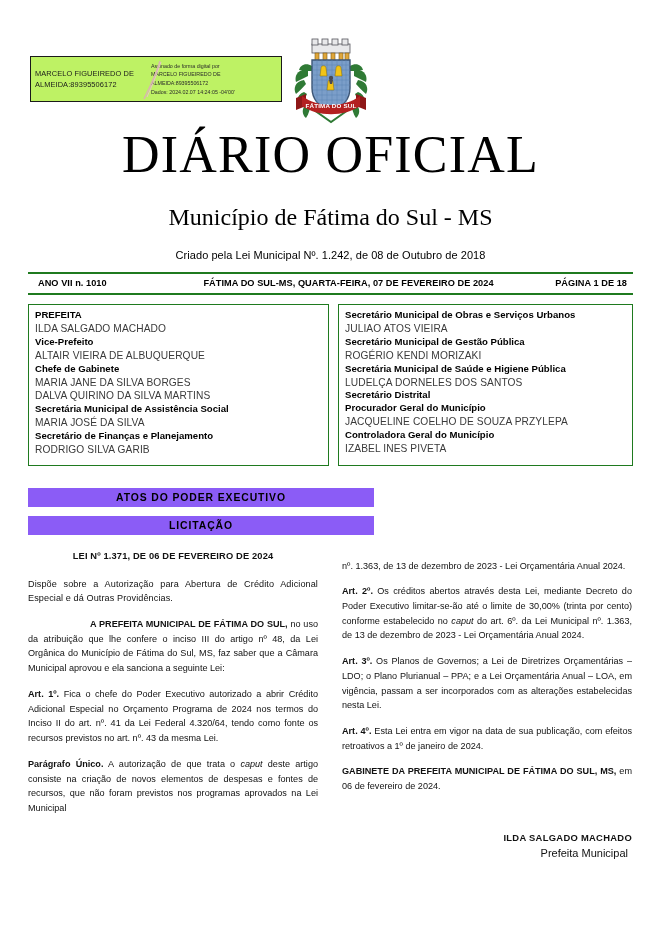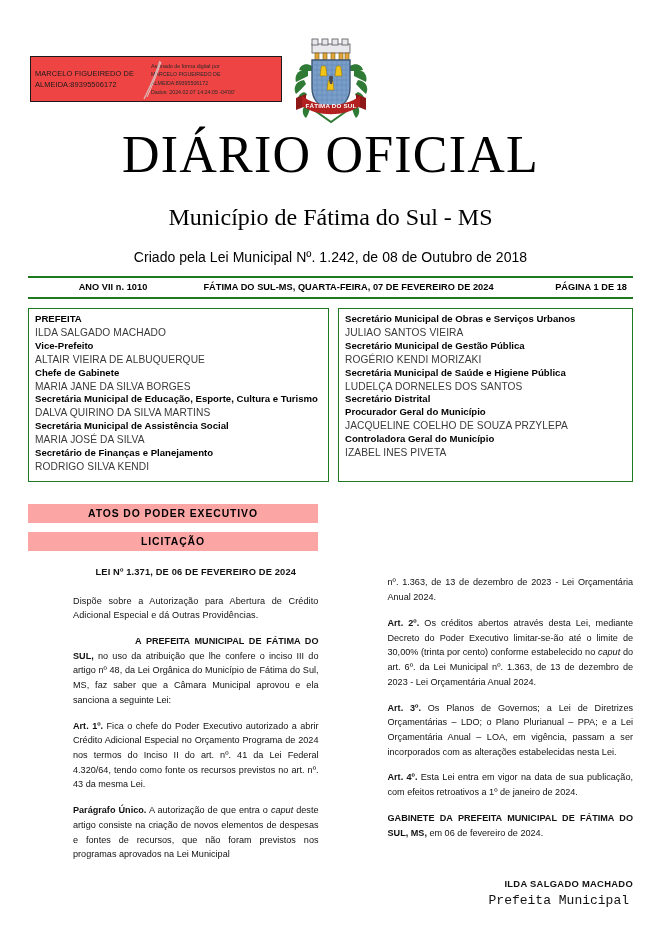--- a/index.html
+++ b/index.html
@@ -27,21 +27,21 @@
   .sig-stamp {
     position: absolute;
     left: 30px;
     top: 56px;
     width: 252px;
     height: 46px;
     border: 1px solid #1a1a1a;
     box-sizing: border-box;
     display: flex;
     align-items: stretch;
-    background: #ef4444;
+    background: #bef264;
     overflow: hidden;
   }
   .sig-left {
     width: 113px;
     display: flex;
     flex-direction: column;
     justify-content: center;
     padding-left: 4px;
     font-size: 7.4px;
     line-height: 1.5;
@@ -93,41 +93,41 @@
     font-weight: 400;
   }
   .dosub {
     font-family: "Liberation Serif", serif;
     font-size: 24px;
     line-height: 1.3;
     margin-top: 20px;
     font-weight: 400;
   }
   .docreated {
-    font-size: 14px;
+    font-size: 11px;
     margin-top: 16px;
     letter-spacing: 0.05px;
   }
 
   
   .rule {
     height: 2px;
     background: #1f7a1f;
     margin-top: 11px;
   }
   .rule.bottom { margin-top: 0; }
   .band {
     display: flex;
     align-items: center;
     font-size: 9.2px;
     font-weight: bold;
     letter-spacing: 0.05px;
     padding: 4px 2px 5px 2px;
   }
-  .band .b-left  { width: 150px; text-align: center; padding-left: 8px; }
+  .band .b-left  { width: 150px; text-align: left; padding-left: 8px; }
   .band .b-mid   { flex: 1; text-align: center; }
   .band .b-right { width: 118px; text-align: right; padding-right: 4px; }
 
   
   .officials {
     display: flex;
     gap: 9px;
     margin-top: 9px;
   }
   .obox {
@@ -145,45 +145,44 @@
   .person {
     font-size: 10.2px;
     font-weight: 400;
     line-height: 1.35;
     color: #3a3a3a;
     letter-spacing: 0.1px;
   }
 
   
   .banner {
-    background: #fca5a5;
+    background: #8b5cf6;
     color: #000000;
     text-align: center;
     font-size: 10.4px;
     font-weight: bold;
     letter-spacing: 0.9px;
     padding: 4px 0 4px 0;
-    width: 290px;
+    width: 346px;
   }
   .banner.exec { margin-top: 22px; }
   .banner.lic  { margin-top: 9px; }
 
   
   .columns {
     display: flex;
     gap: 24px;
     margin-top: 0;
   }
   .col {
     width: 290px;
     font-size: 9.1px;
     line-height: 1.62;
     text-align: justify;
     color: #111;
-    margin-left: 45px;
   }
   .col.right { padding-top: 24px; }
   .col p { margin: 0 0 11px 0; }
   .lawtitle {
     text-align: center;
     font-weight: bold;
     font-size: 9.3px;
     letter-spacing: 0.15px;
     margin: 14px 0 13px 0 !important;
   }
@@ -198,23 +197,22 @@
     margin-top: 36px;
     text-align: right;
     line-height: 1.6;
   }
   .sig-name {
     font-weight: bold;
     font-size: 9.4px;
     letter-spacing: 0.3px;
   }
   .sig-role {
-    font-size: 13px;
+    font-size: 11px;
     padding-right: 4px;
-    font-family: Liberation Mono, monospace;
   }
 </style>
 </head>
 <body>
 
 <div class="page">
 
   <div class="sig-stamp">
     <div class="sig-left">
       <span>MARCELO FIGUEIREDO DE</span>
@@ -305,30 +303,29 @@
   <div class="rule bottom"></div>
 
   <div class="officials">
     <div class="obox left">
       <div class="role">PREFEITA</div>
       <div class="person">ILDA SALGADO MACHADO</div>
       <div class="role">Vice-Prefeito</div>
       <div class="person">ALTAIR VIEIRA DE ALBUQUERQUE</div>
       <div class="role">Chefe de Gabinete</div>
       <div class="person">MARIA JANE DA SILVA BORGES</div>
-      <div class="role">Secretária Municipal de Educação, Esporte, Cultura e Turismo</div>
       <div class="person">DALVA QUIRINO DA SILVA MARTINS</div>
       <div class="role">Secretária Municipal de Assistência Social</div>
       <div class="person">MARIA JOSÉ DA SILVA</div>
       <div class="role">Secretário de Finanças e Planejamento</div>
-      <div class="person">RODRIGO SILVA KENDI</div>
+      <div class="person">RODRIGO SILVA GARIB</div>
     </div>
     <div class="obox right">
       <div class="role">Secretário Municipal de Obras e Serviços Urbanos</div>
-      <div class="person">JULIAO SANTOS VIEIRA</div>
+      <div class="person">JULIAO ATOS VIEIRA</div>
       <div class="role">Secretário Municipal de Gestão Pública</div>
       <div class="person">ROGÉRIO KENDI MORIZAKI</div>
       <div class="role">Secretária Municipal de Saúde e Higiene Pública</div>
       <div class="person">LUDELÇA DORNELES DOS SANTOS</div>
       <div class="role">Secretário Distrital</div>
       <div class="role">Procurador Geral do Município</div>
       <div class="person">JACQUELINE COELHO DE SOUZA PRZYLEPA</div>
       <div class="role">Controladora Geral do Município</div>
       <div class="person">IZABEL INES PIVETA</div>
     </div>
@@ -337,21 +334,21 @@
   <div class="banner exec">ATOS DO PODER EXECUTIVO</div>
   <div class="banner lic">LICITAÇÃO</div>
 
   <div class="columns">
 
     <div class="col left">
       <p class="lawtitle">LEI Nº 1.371, DE 06 DE FEVEREIRO DE 2024</p>
       <p class="ementa">Dispõe sobre a Autorização para Abertura de Crédito Adicional Especial e dá Outras Providências.</p>
       <p class="indent"><b>A PREFEITA MUNICIPAL DE FÁTIMA DO SUL,</b><span> no uso da atribuição que lhe confere o inciso III do artigo nº 48, da Lei Orgânica do Município de Fátima do Sul, MS, faz saber que a Câmara Municipal aprovou e ela sanciona a seguinte Lei:</span></p>
       <p><b>Art. 1º.</b><span> Fica o chefe do Poder Executivo autorizado a abrir Crédito Adicional Especial no Orçamento Programa de 2024 nos termos do Inciso II do art. nº. 41 da Lei Federal 4.320/64, tendo como fonte os recursos previstos no art. nº. 43 da mesma Lei.</span></p>
-      <p><b>Parágrafo Único.</b><span> A autorização de que entra o </span><i>caput</i><span> deste artigo consiste na criação de novos elementos de despesas e fontes de recursos, que não foram previstos nos programas aprovados na Lei Municipal</span></p>
+      <p><b>Parágrafo Único.</b><span> A autorização de que trata o </span><i>caput</i><span> deste artigo consiste na criação de novos elementos de despesas e fontes de recursos, que não foram previstos nos programas aprovados na Lei Municipal</span></p>
     </div>
 
     <div class="col right">
       <p>nº. 1.363, de 13 de dezembro de 2023 - Lei Orçamentária Anual 2024.</p>
       <p><b>Art. 2º.</b><span> Os créditos abertos através desta Lei, mediante Decreto do Poder Executivo limitar-se-ão até o limite de 30,00% (trinta por cento) conforme estabelecido no </span><i>caput</i><span> do art. 6º. da Lei Municipal nº. 1.363, de 13 de dezembro de 2023 - Lei Orçamentária Anual 2024.</span></p>
       <p><b>Art. 3º.</b><span> Os Planos de Governos; a Lei de Diretrizes Orçamentárias – LDO; o Plano Plurianual – PPA; e a Lei Orçamentária Anual – LOA, em vigência, passam a ser incorporados com as alterações estabelecidas nesta Lei.</span></p>
       <p><b>Art. 4º.</b><span> Esta Lei entra em vigor na data de sua publicação, com efeitos retroativos a 1º de janeiro de 2024.</span></p>
       <p><b>GABINETE DA PREFEITA MUNICIPAL DE FÁTIMA DO SUL, MS,</b><span> em 06 de fevereiro de 2024.</span></p>
       <div class="signature">
         <div class="sig-name">ILDA SALGADO MACHADO</div>

